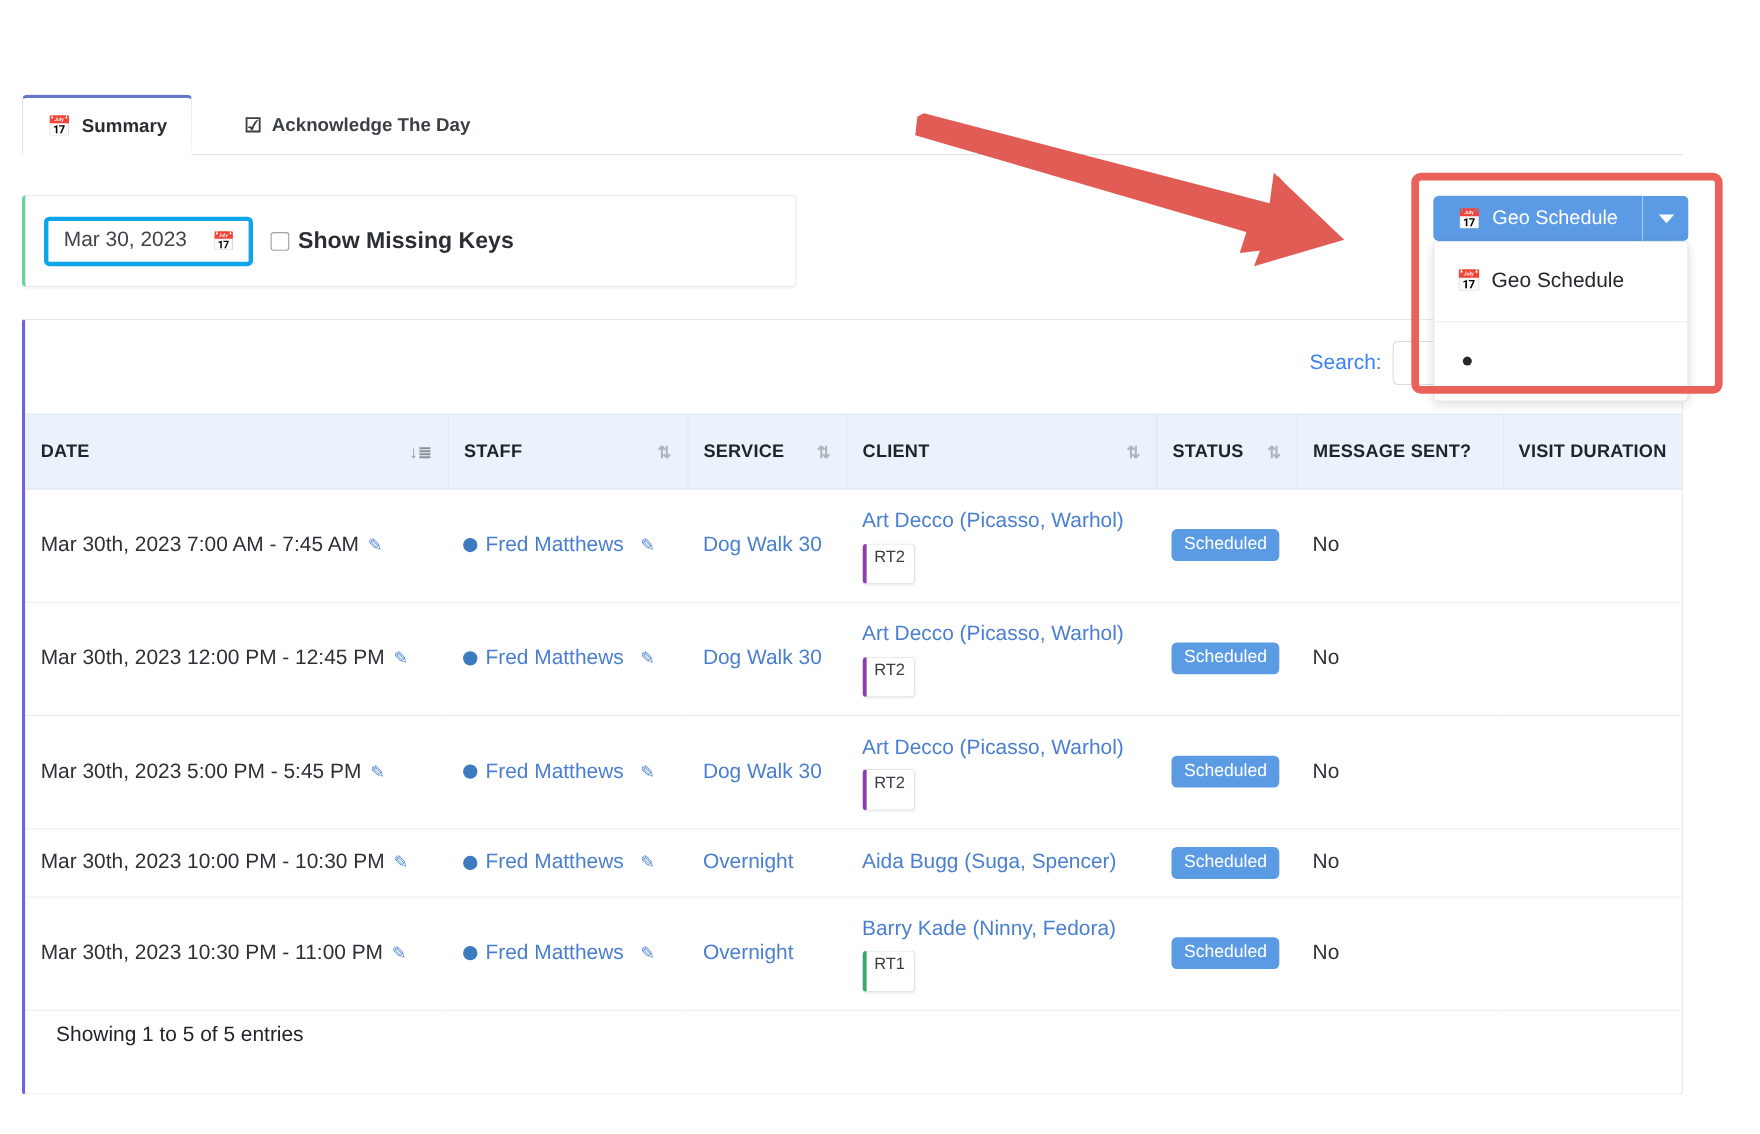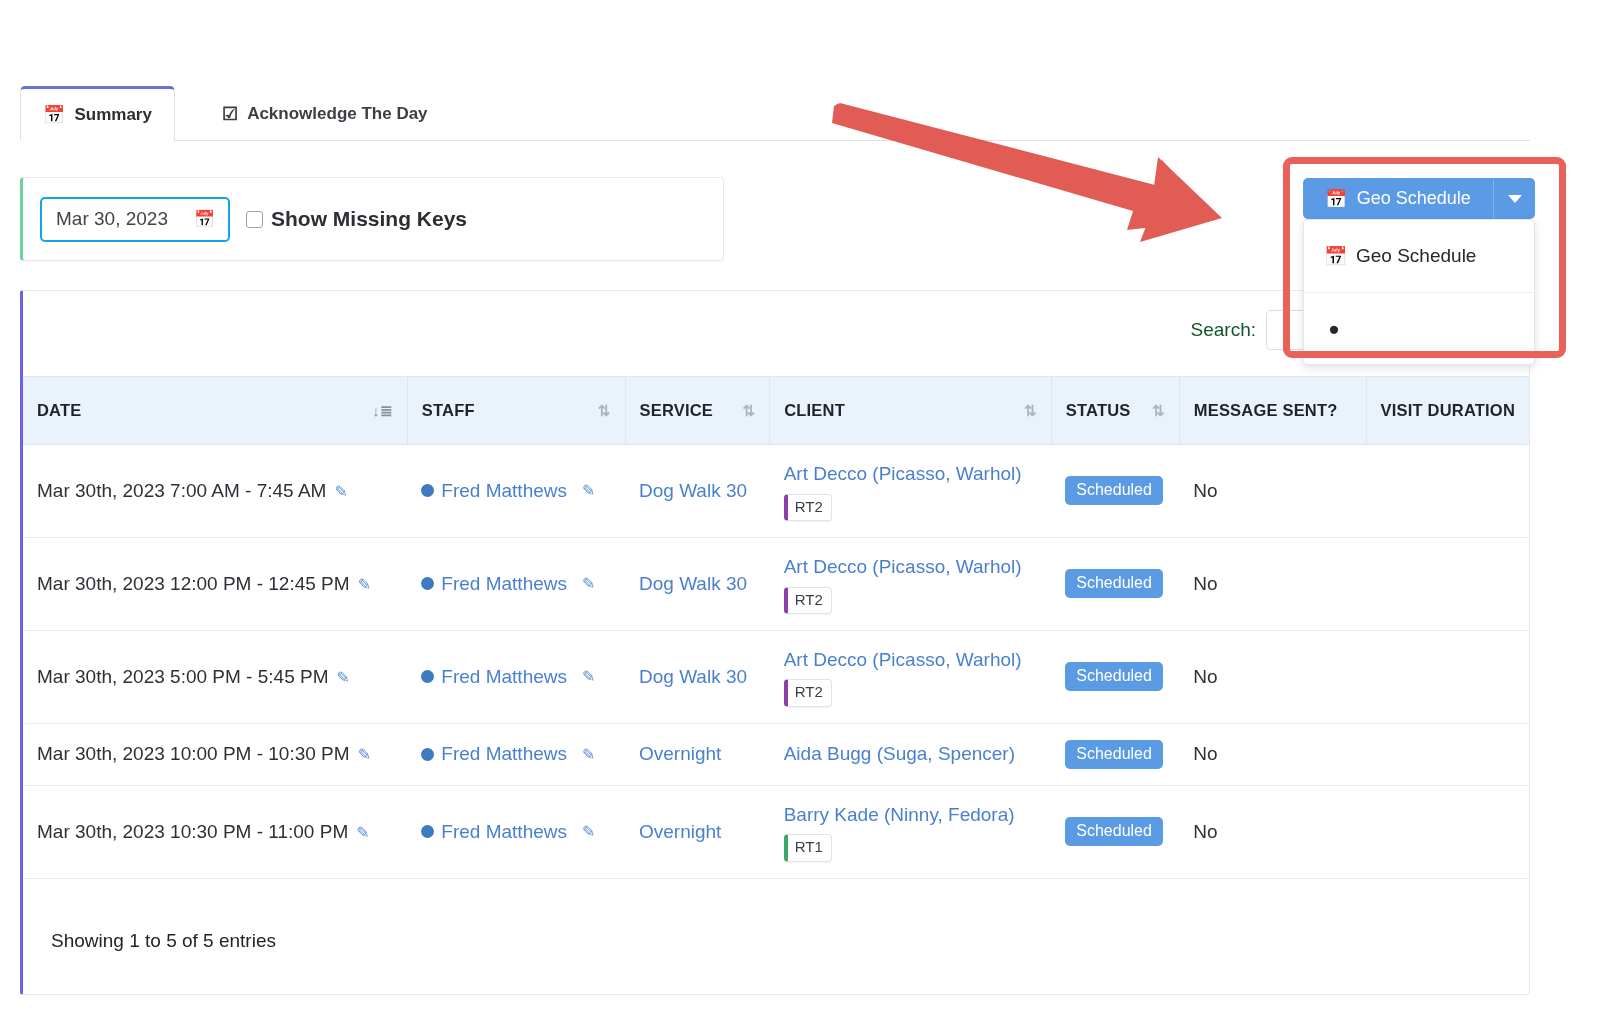--- a/index.html
+++ b/index.html
@@ -50,21 +50,21 @@
     width: 704px; height: 84px;
     background: #fff;
     border: 1px solid #e7e9ec;
     border-left: 3px solid #68d39a;
     border-radius: 4px;
     box-shadow: 0 1px 2px rgba(0,0,0,.04);
     display: flex; align-items: center; padding-left: 17px; gap: 16px;
   }
   .date-input {
     width: 190px; height: 45px;
-    border: 2px solid #0ea5e9; border-radius: 5px; background: #fff;
+    border: 4px solid #0ea5e9; border-radius: 5px; background: #fff;
     display: flex; align-items: center; justify-content: space-between;
     padding: 0 12px 0 14px;
     font-size: 19px; color: #3f4448;
   }
   .date-input .cal { color: #b9bfc6; font-size: 17px; }
   .grouping-select {
     width: 228px; height: 45px;
     border: 1px solid #dfe3e8; border-radius: 5px; background: #fff;
     display: flex; align-items: center; justify-content: space-between;
     padding: 0 12px 0 14px;
@@ -85,21 +85,21 @@
     background: #fff;
     border: 1px solid #e7e9ec;
     border-left: 3px solid #6c63e0;
     border-radius: 3px;
   }
   .search-row {
     position: absolute; right: 0; top: 0; height: 78px; width: 100%;
     display: flex; align-items: center; justify-content: flex-end;
     padding-right: 18px;
   }
-  .search-label { font-size: 19px; color: #14532d; margin-right: 10px; }
+  .search-label { font-size: 19px; color: #3b82f6; margin-right: 10px; }
   .search-input {
     width: 245px; height: 40px;
     border: 1px solid #d9dde1; border-radius: 5px; background: #fff;
   }
 
   table.dt { position: absolute; top: 85px; left: 0; width: 100%; border-collapse: collapse; }
   table.dt thead th {
     background: #eaf2fb;
     border-top: 1px solid #dfe6ef;
     border-bottom: 1px solid #dfe6ef;
@@ -125,21 +125,21 @@
   }
   table.dt tbody tr:last-child td { border-bottom: 1px solid #eceff2; }
   .lnk { color: #4a7fd0; text-decoration: none; }
   .edit-ic { color: #5a8fd6; font-size: 16px; margin-left: 8px; white-space: nowrap; }
   .staff-cell { display: flex; align-items: center; gap: 7px; white-space: nowrap; }
   .dot { width: 13px; height: 13px; border-radius: 50%; background: #3d7ac0; flex: 0 0 auto; }
   .client-cell { line-height: 1.35; }
   .rt-badge {
     display: inline-block; margin-top: 7px;
     background: #fff; border: 1px solid #e0e3e7; border-radius: 4px;
-    padding: 2px 8px 3px 7px; font-size: 15px; color: #394047;
+    padding: 2px 8px 13px 7px; font-size: 15px; color: #394047;
     box-shadow: 0 1px 1px rgba(0,0,0,.05);
   }
   .rt-badge.purple { border-left: 4px solid #8b3fa8; }
   .rt-badge.green  { border-left: 4px solid #3aa76d; }
   .status-badge {
     display: inline-block; background: #5b9be3; color: #fff;
     font-size: 16px; padding: 5px 11px 6px; border-radius: 5px;
     white-space: nowrap;
   }
 

